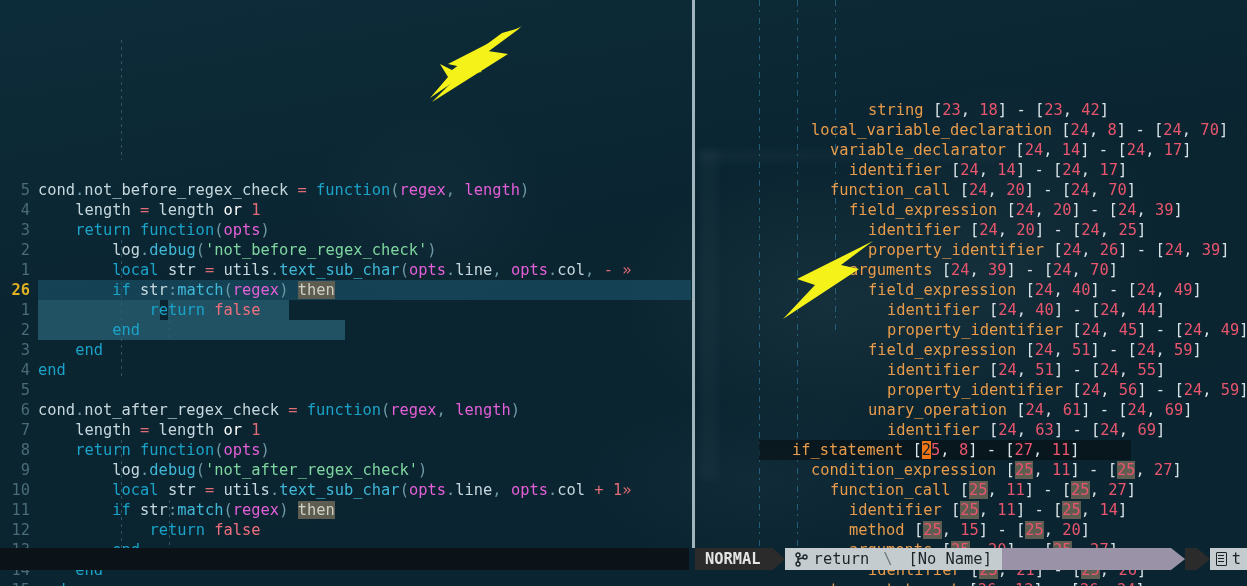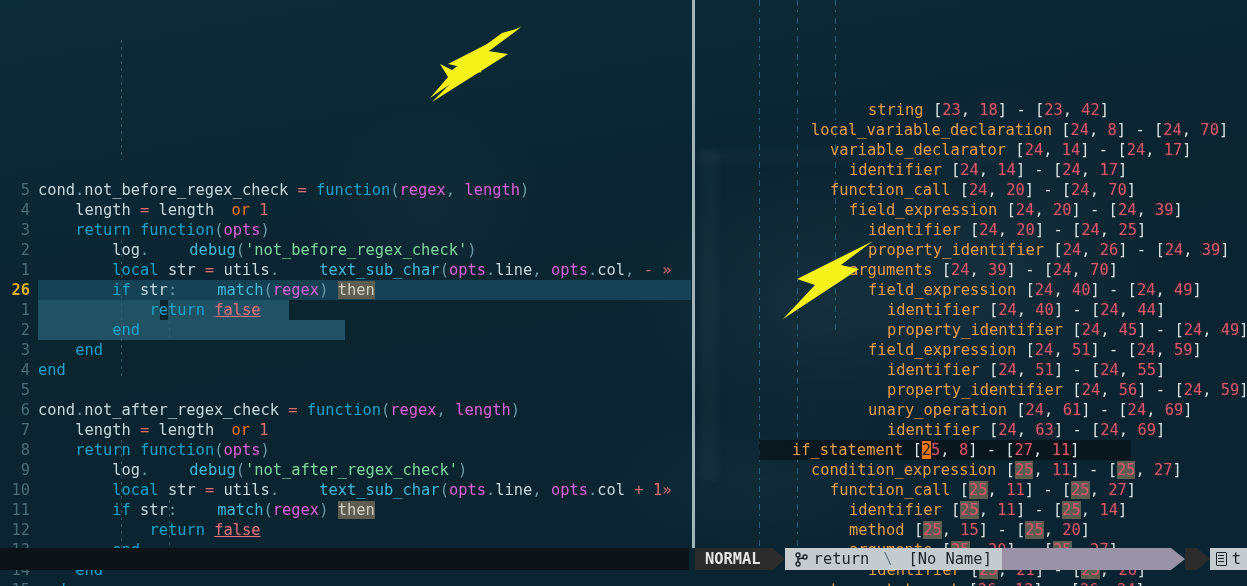--- a/index.html
+++ b/index.html
@@ -61,28 +61,28 @@
     width: 38px;
     text-align: right;
     color: #4a6b78;
     padding-right: 8px;
   }
   .ln.cur { color: #e0af22; font-weight: bold; }
 
   
   .c-fg    { color: #b9cdd4; }
   .c-kw    { color: #1aa3c9; }           
-  .c-kw2   { color: #f97316; margin-left: 8px; }           
+  .c-kw2   { color: #ffffff; }           
   .c-num   { color: #e06c75; }           
-  .c-fn    { color: #3fb8d8; margin-left: 40px; }           
+  .c-fn    { color: #3fb8d8; }           
   .c-param { color: #e45fd8; }           
   .c-str   { color: #7fd6a0; }           
   .c-punct { color: #6f98a6; }           
   .c-op    { color: #e06c75; }           
-  .c-bool  { color: #ef6f7e; text-decoration: underline; }           
+  .c-bool  { color: #ef6f7e; }           
   .c-var   { color: #c6d8de; }
   .c-node  { color: #e89b4a; }           
   .c-range { color: #e8556d; }           
   .c-brk   { color: #d7e2e6; }           
   .c-wrap  { color: #e06c75; }           
 
   
   .hl-then   { background: #5d5d52; color: #d0d0c4; }
   .cursorline-left {
     position: absolute; left: 38px; right: 0; height: 20px;

